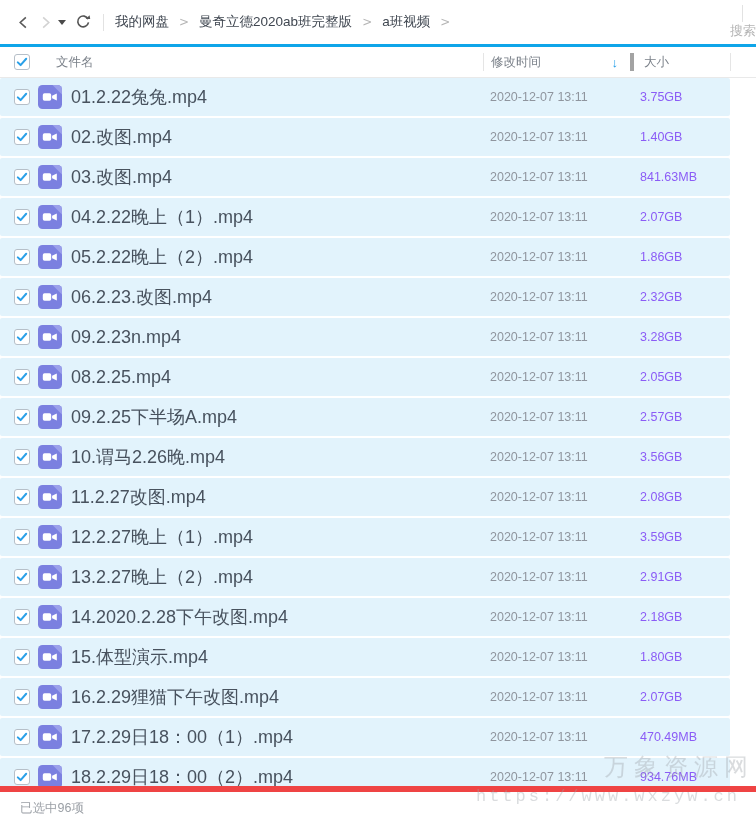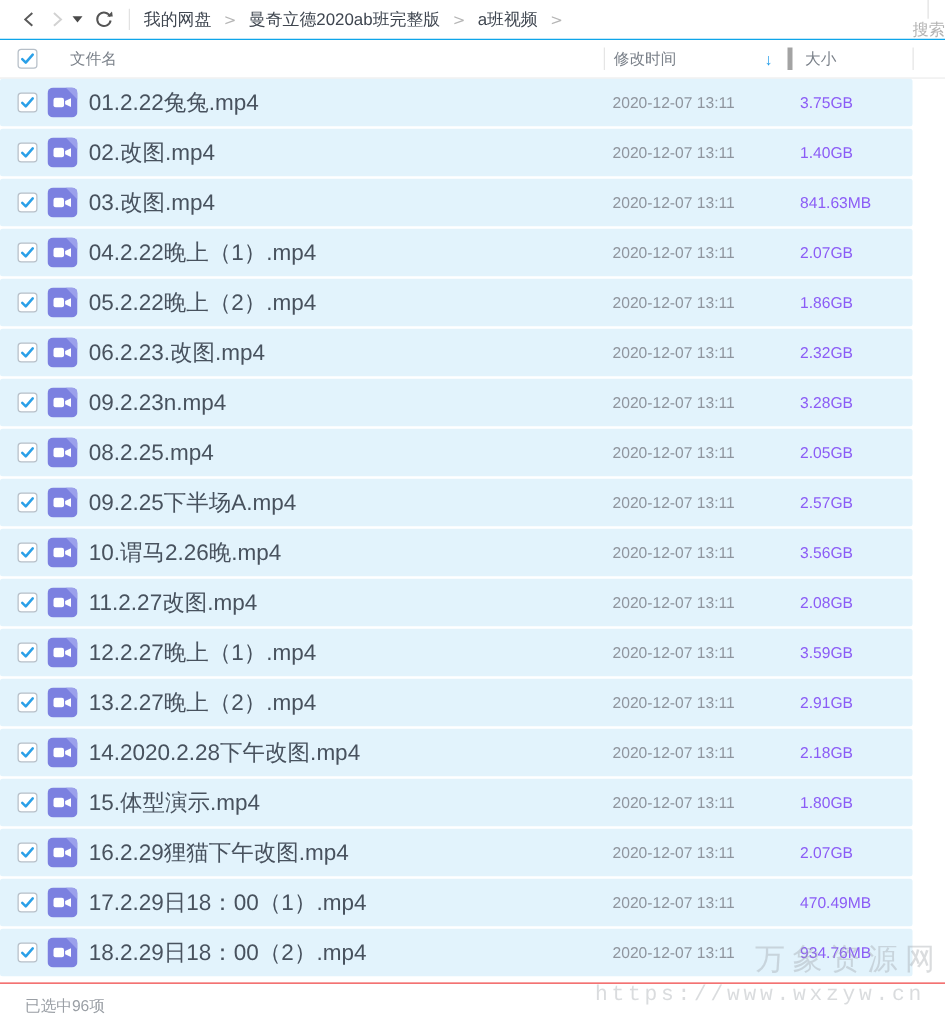--- a/index.html
+++ b/index.html
@@ -7,24 +7,24 @@
   body {
     font-family: "Liberation Sans", "DejaVu Sans", sans-serif;
     background: #ffffff;
     position: relative;
     font-size: 13px;
     color: #45505c;
   }
 
   
   .topbar {
-    height: 32px;
+    height: 47px;
     display: flex;
     align-items: center;
-    border-bottom: 1px solid #0ea5e9;
+    border-bottom: 3px solid #0ea5e9;
     padding-left: 12px;
     background: #fff;
     white-space: nowrap;
   }
   .nav-btn {
     width: 22px; height: 22px;
     display: inline-flex; align-items: center; justify-content: center;
     cursor: pointer;
   }
   .caret-down {
@@ -161,21 +161,21 @@
     color: #8b5cf6;
     font-size: 12.5px;
     flex: none;
   }
 
   
   .bottombar {
     position: absolute;
     left: 0; bottom: 0;
     width: 756px; height: 38px;
-    border-top: 1px solid #ef4444;
+    border-top: 6px solid #ef4444;
     background: #fff;
     display: flex;
     align-items: center;
     padding-left: 20px;
     color: #9a9fa5;
     font-size: 12.5px;
   }
 
   
   .watermark {

